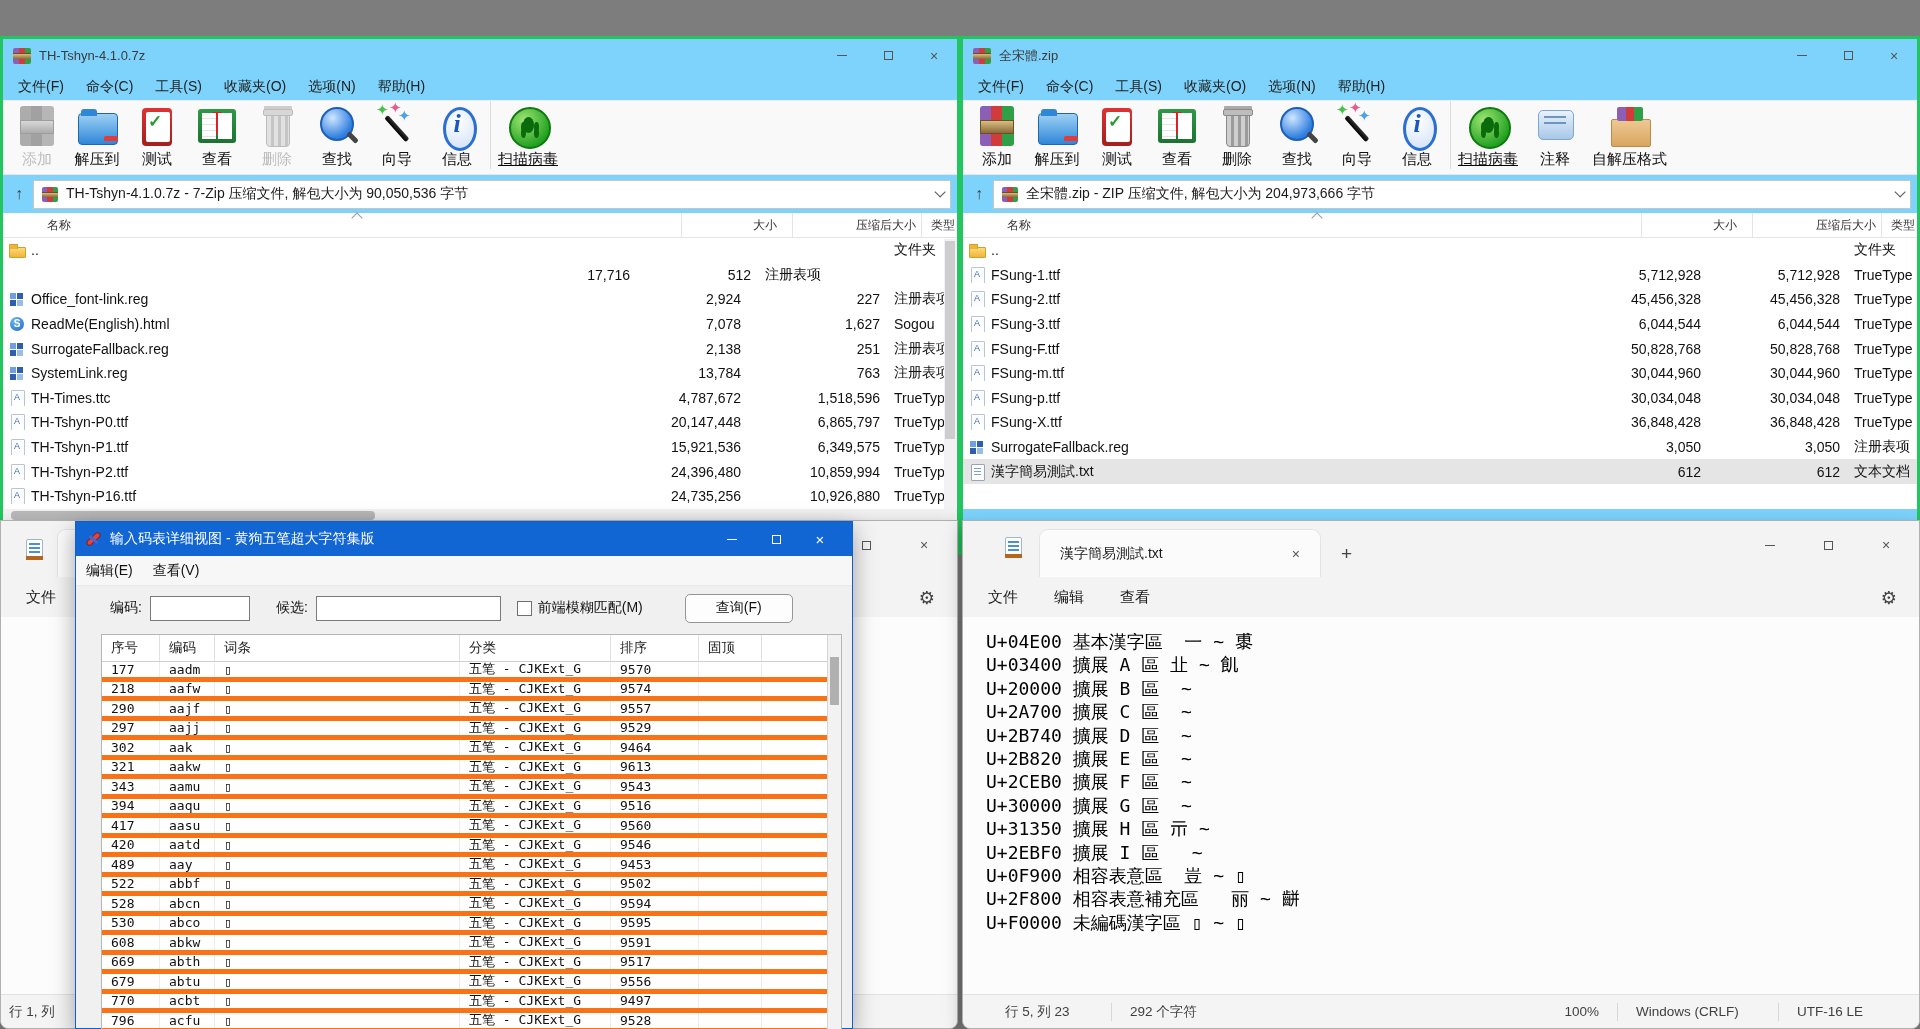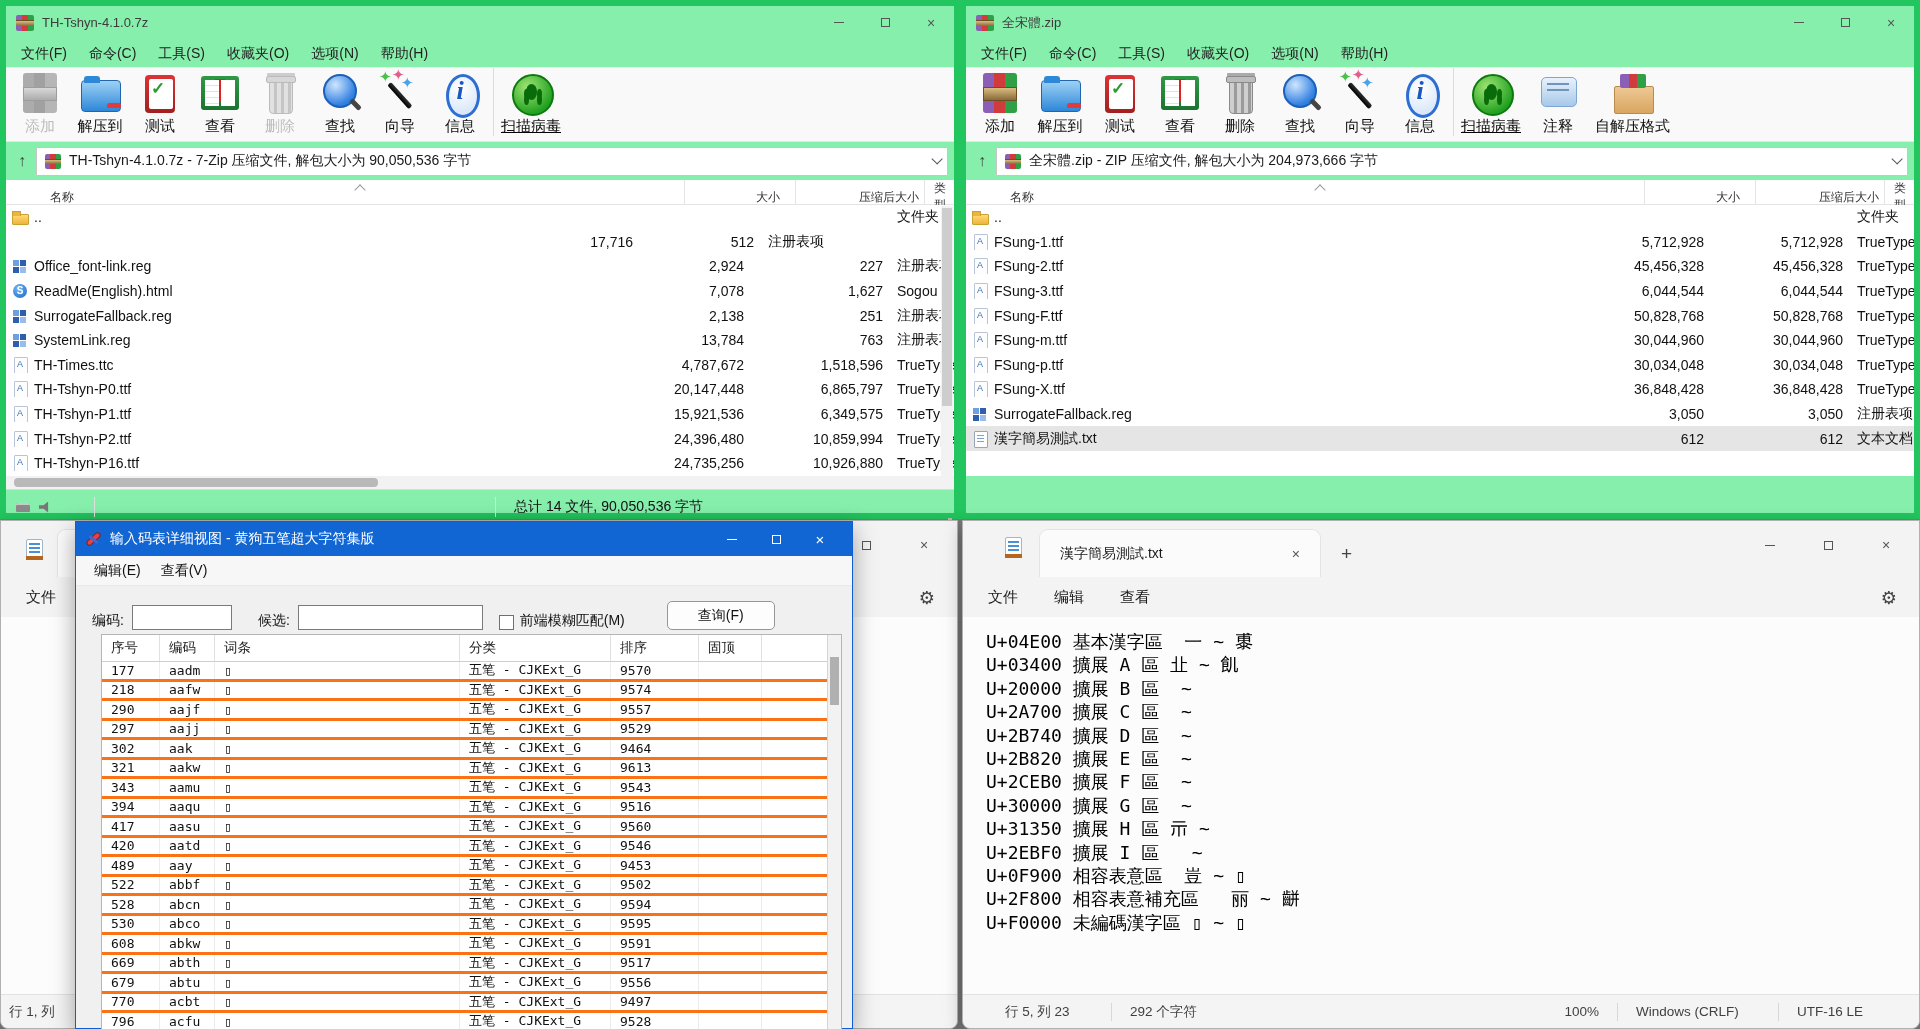--- a/index.html
+++ b/index.html
@@ -1,20 +1,20 @@
 <!DOCTYPE html>
 <html><head>
 <meta charset="utf-8">
 <style>
   * { margin:0; padding:0; box-sizing:border-box; }
   html,body { width:1920px; height:1029px; overflow:hidden; background:#7d7d7d;
               font-family:"Liberation Sans", sans-serif; }
 
   
-  .win { position:absolute; background:#86efac; border:6px solid #22c55e; }
+  .win { position:absolute; background:#7dd3fc; border:3px solid #22c55e;margin-top:36px; }
   .titlebar { position:relative; height:33px; display:flex; align-items:center; }
   .title-text { font-size:13px; color:#3c3c3c; margin-left:8px; }
   .caption-btns { position:absolute; right:0; top:0; height:33px; display:flex; }
   .cap { width:46px; height:33px; display:flex; align-items:center; justify-content:center; color:#555; }
   .wb-min { width:10px; height:1px; background:#555; }
   .wb-max { width:9px; height:9px; border:1px solid #555; }
   .wb-close { font-size:14px; color:#555; line-height:1; }
 
   
   .rar-win { width:960px; height:519px; top:0; }
@@ -179,38 +179,38 @@
   .dlg-title { height:34px; background:#1266d4; display:flex; align-items:center; position:relative; }
   .dlg-icon { width:17px; height:17px; margin-left:9px; position:relative; }
   .dlg-icon::before { content:""; position:absolute; left:1px; top:6px; width:15px; height:4px; border-radius:2px;
       background:#e04444; transform:rotate(-42deg); box-shadow:0 0 0 1px #8a1f1f; }
   .dlg-icon::after { content:""; position:absolute; left:3px; top:7px; width:11px; height:3px; border-radius:2px;
       background:#4466d0; transform:rotate(40deg); }
   .dlg-title-text { color:#fff; font-size:14px; margin-left:8px; }
   .dlg-caps { position:absolute; right:10px; top:0; height:34px; display:flex; }
   .dlg-cap { width:44px; height:34px; display:flex; align-items:center; justify-content:center; color:#fff; }
   .dlg-cap .wb-min { background:#fff; } .dlg-cap .wb-max { border-color:#fff; } .dlg-cap .wb-close { color:#fff; font-size:15px; }
-  .dlg-menubar { height:30px; background:#f7f7f7; display:flex; align-items:center; padding-left:8px; border-bottom:1px solid #e8e8e8; }
+  .dlg-menubar { height:30px; background:#f7f7f7; display:flex; align-items:center; border-bottom:1px solid #e8e8e8; }
   .dlg-menu { font-size:14px; color:#111; padding:0 10px; }
-  .dlg-form { height:44px; display:flex; align-items:flex-end; padding-left:16px; font-size:14px; color:#111; }
+  .dlg-form { height:44px; display:flex; align-items:center; padding-left:34px; font-size:14px; color:#111; }
   .dlg-label { margin-right:8px; }
   .dlg-input { height:25px; border:1px solid #7a7a7a; background:#fff; }
   #inp-code { width:100px; margin-right:26px; }
   #inp-cand { width:185px; margin-right:16px; }
   .dlg-check { width:15px; height:15px; border:1px solid #707070; background:#fff; margin-right:6px; flex:0 0 auto; }
   .dlg-checklabel { margin-right:42px; }
   .dlg-btn { width:108px; height:29px; border:1px solid #969696; border-radius:5px; background:#fdfdfd;
       font-size:14px; color:#111; display:flex; align-items:center; justify-content:center; }
   .dlg-tablewrap { position:absolute; left:25px; top:112px; width:741px; bottom:-20px;
       background:#fff; border:1px solid #b5b5b5; overflow:hidden; }
   .ct-hdr,.ct-row { display:grid; grid-template-columns:58px 55px 245px 151px 88px 63px 1fr; }
   .ct-hdr { height:27px; align-items:center; border-bottom:1px solid #cfcfcf; }
   .ct-hdr > div { font-size:13.5px; color:#222; padding-left:9px; border-right:1px solid #e0e0e0; height:100%;
       display:flex; align-items:center; font-family:"DejaVu Sans Mono", monospace; }
-  .ct-row { height:19.5px; border-bottom:3px solid #f97316; }
+  .ct-row { height:19.5px; border-bottom:5px solid #f97316; }
   .ct-row > div { font-family:"DejaVu Sans Mono", monospace; font-size:13px; color:#111; padding-left:9px;
       border-right:1px solid #ececec; display:flex; align-items:center; overflow:hidden; }
   .ct-vscroll { position:absolute; right:0; top:0; bottom:0; width:14px; background:#f2f2f2; border-left:1px solid #d5d5d5; }
   .ct-vthumb { position:absolute; left:2px; right:2px; top:22px; height:48px; background:#b0b0b0; }
 </style>
 </head>
 <body>
 
 <div class="win rar-win" id="rar-left">
   <div class="titlebar">

